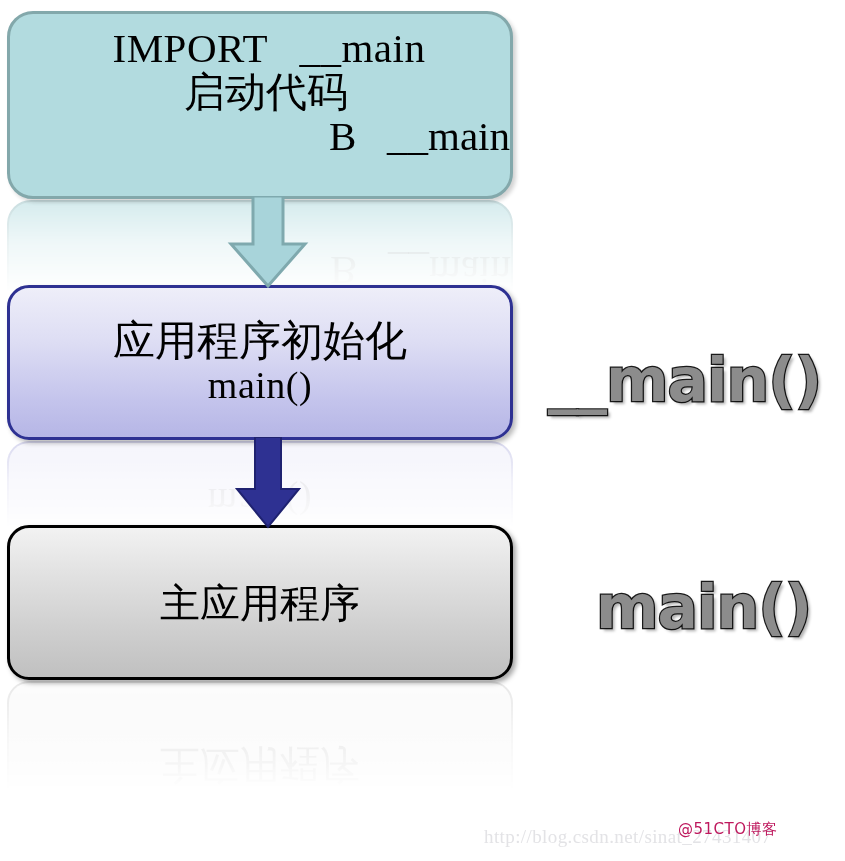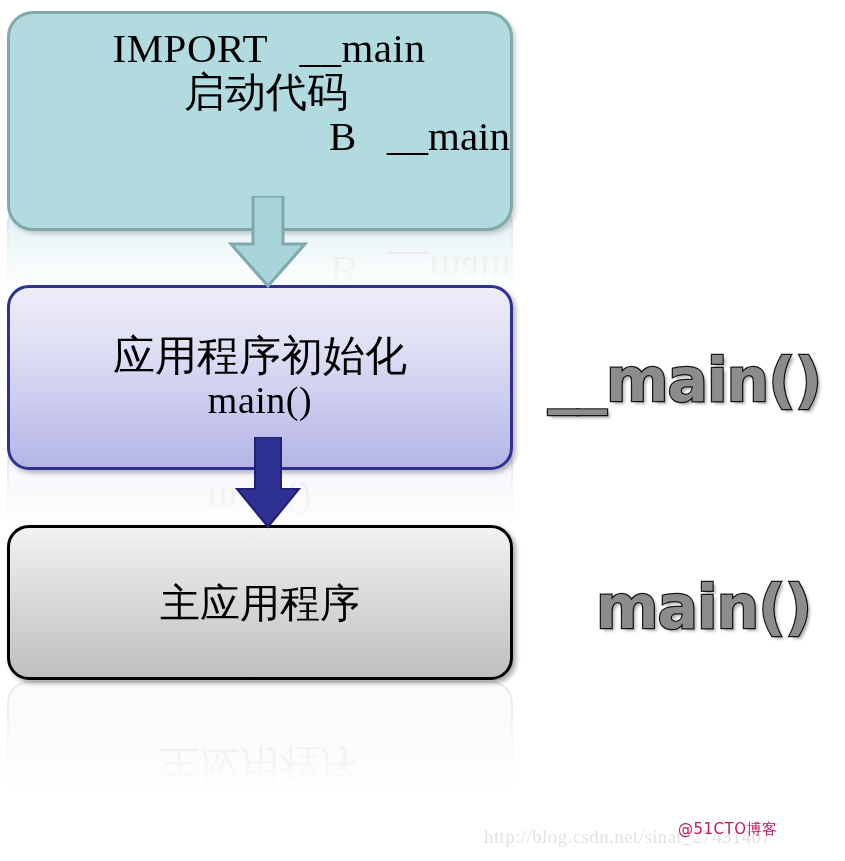--- a/index.html
+++ b/index.html
@@ -33,21 +33,21 @@
     text-align: center;
     color: #000000;
     z-index: 5;
   }
 
   
   .box-import {
     left: 7px;
     top: 11px;
     width: 506px;
-    height: 220px;
+    height: 188px;
     background: #b2dbdf;
     border: 3px solid #83a8ab;
     border-radius: 26px;
     box-shadow: 3px 3px 4px rgba(0,0,0,0.18);
     align-items: stretch;
     justify-content: flex-start;
     padding: 14px 0 0 0;
   }
   .import-line-1 {
     font-size: 41px;
@@ -70,21 +70,21 @@
     text-align: right;
     padding-left: 14px;
     white-space: pre;
   }
 
   
   .box-appinit {
     left: 7px;
     top: 285px;
     width: 506px;
-    height: 185px;
+    height: 155px;
     background: linear-gradient(to bottom, #eeeef9 0%, #dedef4 35%, #c4c4ec 75%, #b6b6e6 100%);
     border: 3px solid #2e3192;
     border-radius: 22px;
     box-shadow: 3px 3px 5px rgba(0,0,0,0.28);
   }
   .appinit-line-1 {
     font-size: 42px;
     line-height: 1.12;
     font-family: "DejaVu Serif", "Liberation Serif", serif;
   }

